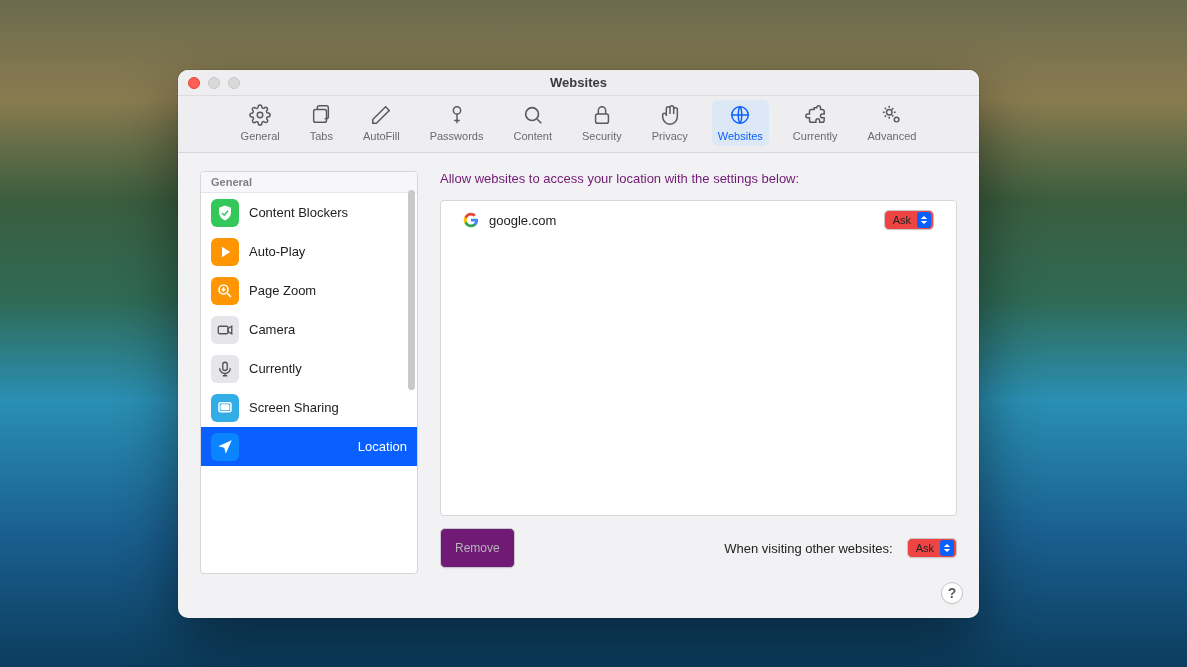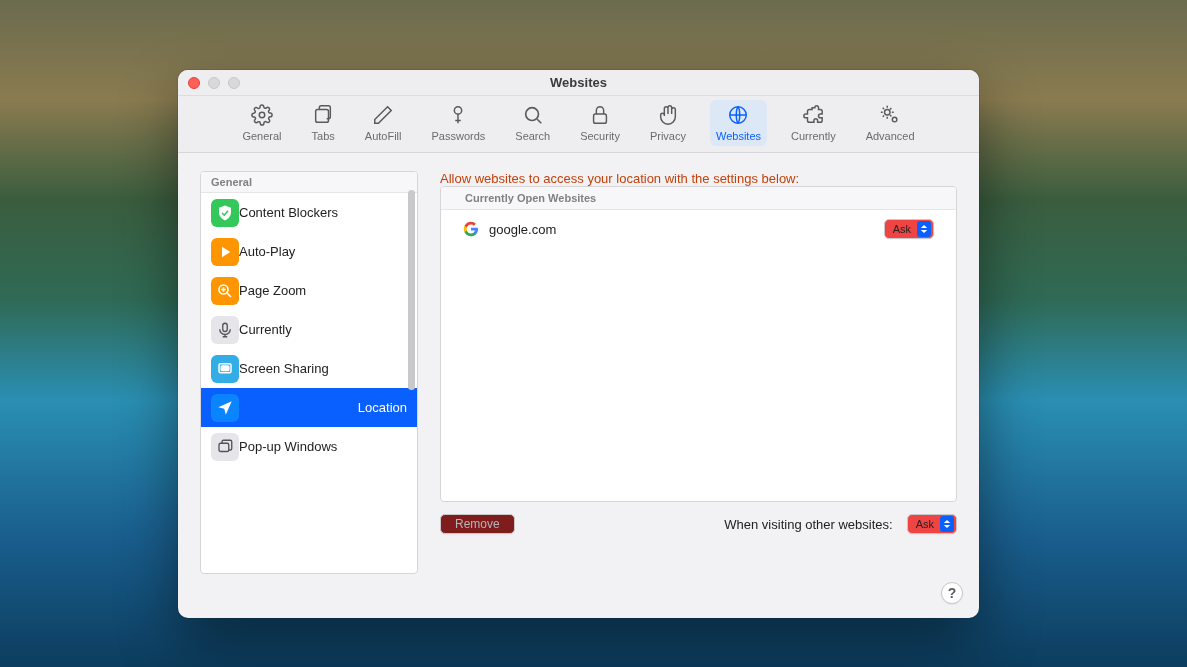--- a/index.html
+++ b/index.html
@@ -60,33 +60,33 @@
   }
   .sb-scroll { position:absolute; right:2px; top:18px; width:7px; height:200px; background:#c9c9cc; border-radius:4px; }
   .sb-head {
     font-size:11px; font-weight:600; color:#808083;
     padding:4px 10px;
     background:#f7f7f9;
     border-bottom:1px solid #e6e6e8;
   }
   .sb-list { overflow:hidden; }
   .sb-item {
-    display:flex; align-items:center; 
+    display:flex; align-items:center; gap:10px;
     padding:6px 10px; height:39px;
     font-size:13px; color:#222;
   }
   .sb-item.selected { background:#0a60ff; color:#fff;justify-content:space-between; }
   .sb-icon {
     width:28px; height:28px; border-radius:6px;
     display:flex; align-items:center; justify-content:center;
     flex-shrink:0; color:#fff;
   }
   .sb-icon svg { width:18px; height:18px; }
   .mainpane { flex:1; display:flex; flex-direction:column; }
-  .hint { font-size:13px; color:#c2410c; }
+  .hint { font-size:13px; color:#701a75; margin-bottom:14px; }
   .table {
     border:1px solid #d6d6d8; border-radius:4px;
     background:#fff; height:316px;
     display:flex; flex-direction:column;
     overflow:hidden;
   }
   .thead {
     font-size:11px; font-weight:600; color:#808083;
     padding:5px 24px;
     background:#f7f7f9;
@@ -108,22 +108,22 @@
   .select .chev {
     width:14px; height:16px; background:#0a60ff; border-radius:3px;
     display:flex; flex-direction:column; align-items:center; justify-content:center;
     color:#fff;
   }
   .select .chev svg { width:8px; height:5px; }
   .bottombar {
     margin-top:12px; display:flex; align-items:center; gap:14px;
   }
   .btn {
-    background:#7f1d1d; border:1px solid #c9c9cc; border-radius:5px;
-    padding:2px 14px; font-size:12px; color:#222;
+    background:#701a75; border:1px solid #c9c9cc; border-radius:5px;
+    padding:12px 14px; font-size:12px; color:#222;
     box-shadow: 0 1px 1px rgba(0,0,0,.04);
   }
   .btn.disabled { color:#b5b5b8; }
   .spacer { flex:1; }
   .otherlabel { font-size:13px; color:#222; }
   .helpcircle {
     position:absolute; right:16px; bottom:14px;
     width:22px; height:22px; border-radius:50%;
     border:1px solid #c8c8cb; background:#fff;
     display:flex; align-items:center; justify-content:center;
@@ -171,21 +171,21 @@
             <circle cx="12" cy="7" r="4"></circle>
             <path d="M12 11v10M9 18h6"></path>
           </svg></span>
       <span>Passwords</span>
     </div>
     <div class="tool">
       <span><svg viewBox="0 0 24 24" fill="none" stroke="currentColor" stroke-width="1.8">
             <circle cx="11" cy="11" r="7"></circle>
             <path d="M21 21l-4.35-4.35"></path>
           </svg></span>
-      <span>Search</span>
+      <span>Content</span>
     </div>
     <div class="tool">
       <span><svg viewBox="0 0 24 24" fill="none" stroke="currentColor" stroke-width="1.6">
             <rect x="5" y="11" width="14" height="10" rx="2"></rect>
             <path d="M8 11V7a4 4 0 0 1 8 0v4"></path>
           </svg></span>
       <span>Security</span>
     </div>
     <div class="tool">
       <span><svg viewBox="0 0 24 24" fill="none" stroke="currentColor" stroke-width="1.6">
@@ -243,20 +243,29 @@
               <svg viewBox="0 0 24 24" fill="none" stroke="#fff" stroke-width="2.2">
                 <circle cx="10" cy="10" r="6"></circle>
                 <path d="M20 20l-5-5M10 7v6M7 10h6"></path>
               </svg>
             </span>
           <span>Page Zoom</span>
         </div>
         <div class="sb-item">
           <span class="sb-icon" style="background:#e5e5ea;color:#555">
               <svg viewBox="0 0 24 24" fill="none" stroke="currentColor" stroke-width="1.8">
+                <rect x="3" y="7" width="13" height="10" rx="2"></rect>
+                <path d="M16 10l5-3v10l-5-3z"></path>
+              </svg>
+            </span>
+          <span>Camera</span>
+        </div>
+        <div class="sb-item">
+          <span class="sb-icon" style="background:#e5e5ea;color:#555">
+              <svg viewBox="0 0 24 24" fill="none" stroke="currentColor" stroke-width="1.8">
                 <rect x="9" y="3" width="6" height="11" rx="3"></rect>
                 <path d="M5 11a7 7 0 0 0 14 0M12 18v3M9 21h6"></path>
               </svg>
             </span>
           <span>Currently</span>
         </div>
         <div class="sb-item">
           <span class="sb-icon" style="background:#32ade6">
               <svg viewBox="0 0 24 24" fill="none" stroke="#fff" stroke-width="2">
                 <rect x="4" y="5" width="16" height="12" rx="2"></rect>
@@ -266,38 +275,28 @@
           <span>Screen Sharing</span>
         </div>
         <div class="sb-item selected">
           <span class="sb-icon" style="background:#0a84ff">
               <svg viewBox="0 0 24 24" fill="#fff">
                 <path d="M3 11l18-8-8 18-2-8-8-2z"></path>
               </svg>
             </span>
           <span>Location</span>
         </div>
-        <div class="sb-item">
-          <span class="sb-icon" style="background:#e5e5ea;color:#555">
-              <svg viewBox="0 0 24 24" fill="none" stroke="currentColor" stroke-width="1.8">
-                <rect x="4" y="7" width="13" height="11" rx="2"></rect>
-                <path d="M8 7V5a2 2 0 0 1 2-2h9a2 2 0 0 1 2 2v9a2 2 0 0 1-2 2h-2"></path>
-              </svg>
-            </span>
-          <span>Pop-up Windows</span>
-        </div>
       </div>
       <div class="sb-scroll"></div>
     </div>
 
     <div class="mainpane">
       <div class="hint">Allow websites to access your location with the settings below:</div>
 
       <div class="table">
-        <div class="thead">Currently Open Websites</div>
         <div class="trow">
           <span class="favicon">
             <svg viewBox="0 0 48 48">
                 <path fill="#4285F4" d="M45 24.5c0-1.6-.1-3.1-.4-4.5H24v8.5h11.8c-.5 2.8-2 5.1-4.3 6.7v5.6h7C42.6 37 45 31.3 45 24.5z"></path>
                 <path fill="#34A853" d="M24 46c5.9 0 10.8-1.9 14.4-5.3l-7-5.6c-2 1.3-4.5 2.1-7.4 2.1-5.7 0-10.5-3.8-12.2-9H4.6v5.7C8.2 41.1 15.5 46 24 46z"></path>
                 <path fill="#FBBC05" d="M11.8 28.2c-.4-1.3-.7-2.7-.7-4.2s.3-2.9.7-4.2v-5.7H4.6C3.1 17.2 2.2 20.5 2.2 24s.9 6.8 2.4 9.9l7.2-5.7z"></path>
                 <path fill="#EA4335" d="M24 10.8c3.2 0 6.1 1.1 8.3 3.3l6.2-6.2C34.8 4.1 29.9 2 24 2 15.5 2 8.2 6.9 4.6 14.1l7.2 5.7c1.7-5.2 6.5-9 12.2-9z"></path>
               </svg>
           </span>
           <span>google.com</span>

